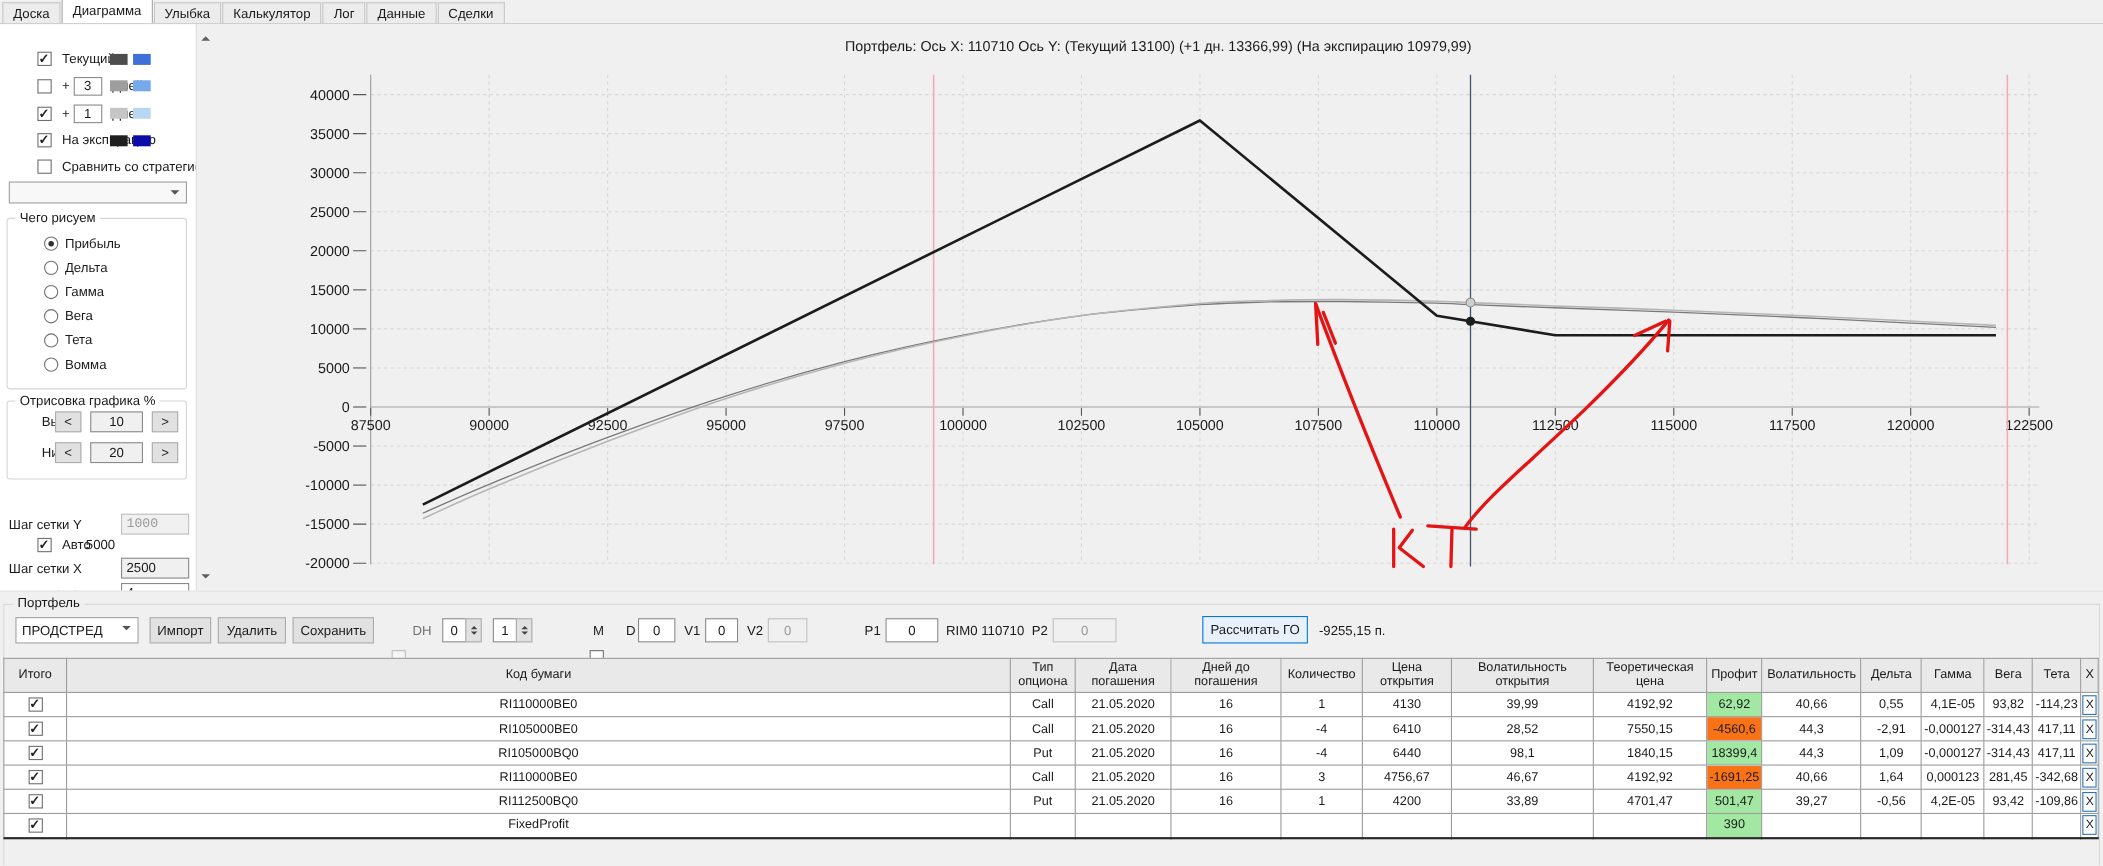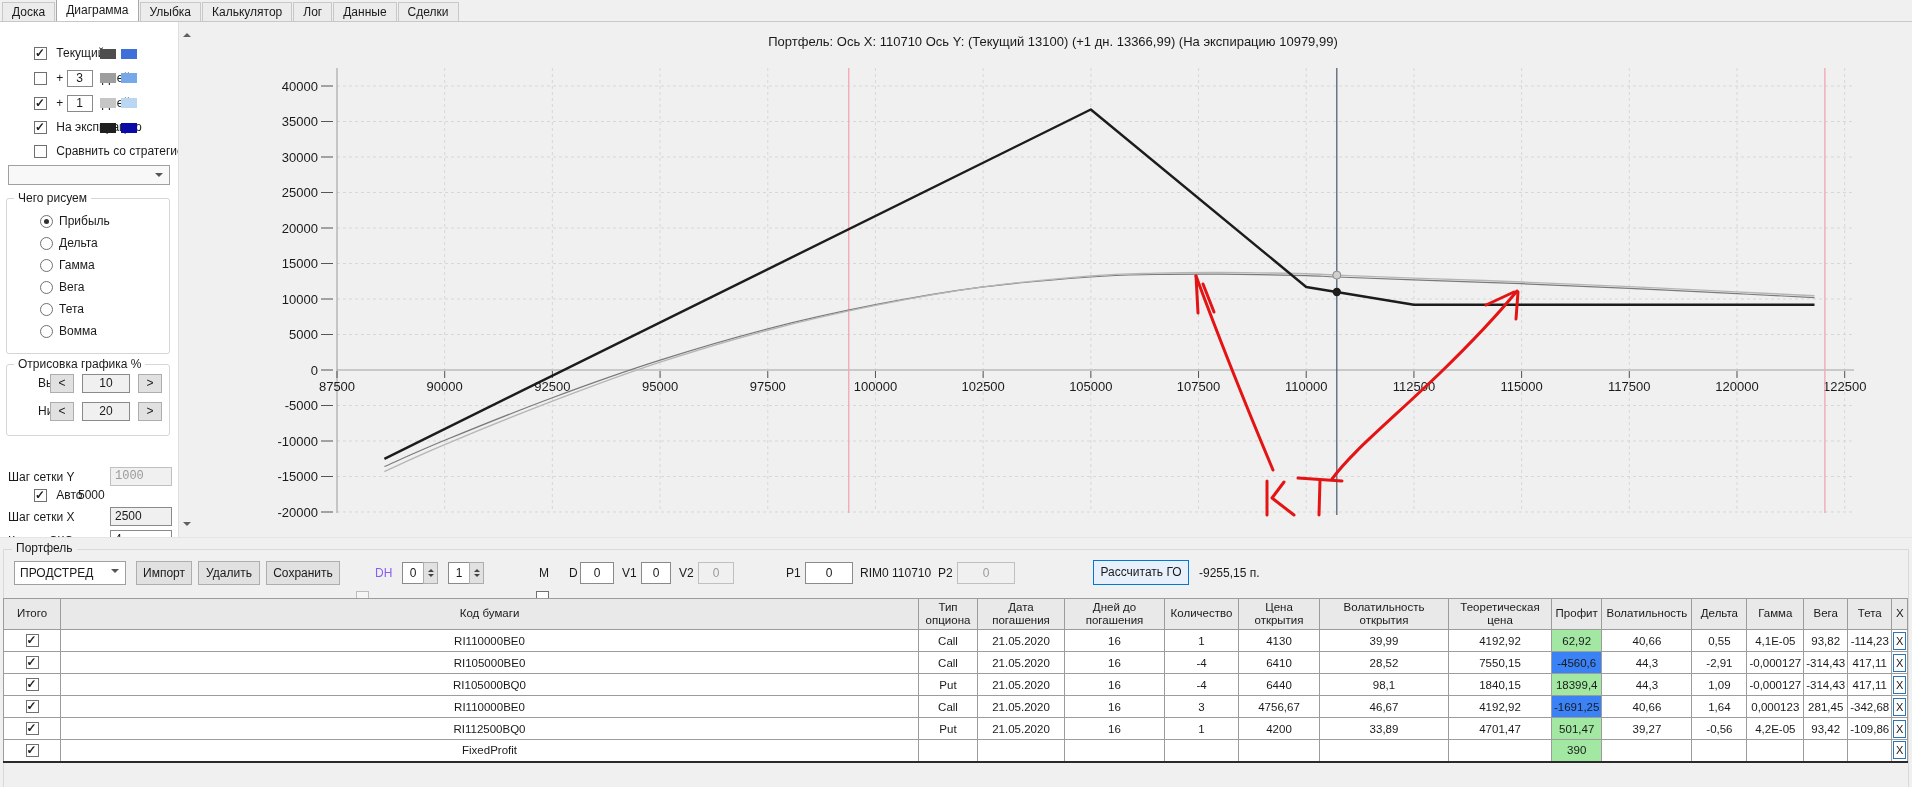--- a/index.html
+++ b/index.html
@@ -60,21 +60,21 @@
   .spinner .btns::after  { content:""; position:absolute; left:4px; bottom:3px; border:3px solid transparent; border-top-color:#444; }
   #calc-btn { position:absolute; top:22px; height:25px; background:#e8f1fb; border:1px solid #0078d7; text-align:center; line-height:23px; }
   #margin-val { position:absolute; top:28px; }
 
   
   #postable { position:absolute; left:3px; top:60px; border-collapse:collapse; table-layout:fixed; background:#fff; }
   #postable td { border:1px solid #9c9c9c; text-align:center; font-size:11.5px; padding:0 2px; overflow:hidden; white-space:nowrap; height:22px; }
   #postable tr.hdr td { background:#e9e9e9; font-size:11.5px; line-height:1.15; height:31px; white-space:normal; }
   #postable { border:1px solid #6f6f6f; border-bottom:2px solid #2a2a2a; }
   td.green { background:#a2e8a2; }
-  td.red { background:#3b82f6; }
+  td.red { background:#f97316; }
   .xbtn { display:block; margin:1px; height:18px; border:1px solid #2e75b6; background:#fdfdfd; line-height:16px; font-size:11px; }
 </style>
 </head>
 <body>
 
 <div id="tabbar">
     <div class="tab">Доска</div>
     <div class="tab active">Диаграмма</div>
     <div class="tab">Улыбка</div>
     <div class="tab">Калькулятор</div>
@@ -284,21 +284,21 @@
   <div id="pf-label">Портфель</div>
 
   <div class="combo abs" style="left:14px;top:23px;width:112px;height:24px;line-height:22px;padding-left:5px;background:#fff;">
     <span>ПРОДСТРЕД</span>
   </div>
   <div class="tb-btn" style="left:136px;width:56px;">Импорт</div>
   <div class="tb-btn" style="left:198px;width:62px;">Удалить</div>
   <div class="tb-btn" style="left:266px;width:74px;">Сохранить</div>
 
   <span class="cb disabled abs" style="left:356px;top:28px;"></span>
-  <span class="tb-lbl" style="left:375px;color:#8b5cf6;">DH</span>
+  <span class="tb-lbl" style="left:375px;color:#737373;">DH</span>
 
   <div class="spinner" style="left:402px;width:38px;">
     <span class="val">0</span>
     <span class="btns"></span>
   </div>
   <div class="spinner" style="left:448px;width:38px;">
     <span class="val">1</span>
     <span class="btns"></span>
   </div>
 

